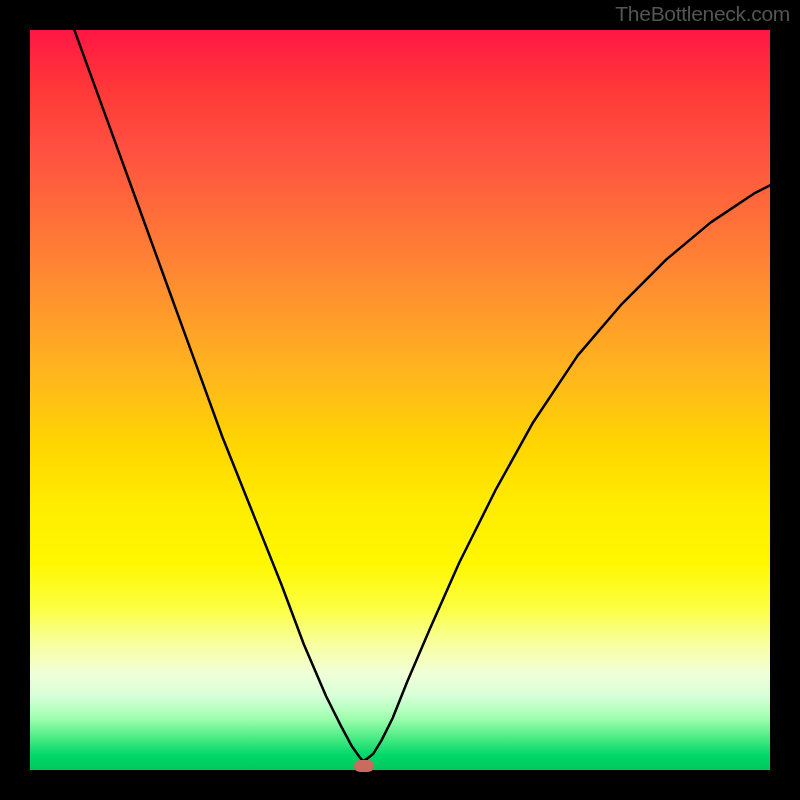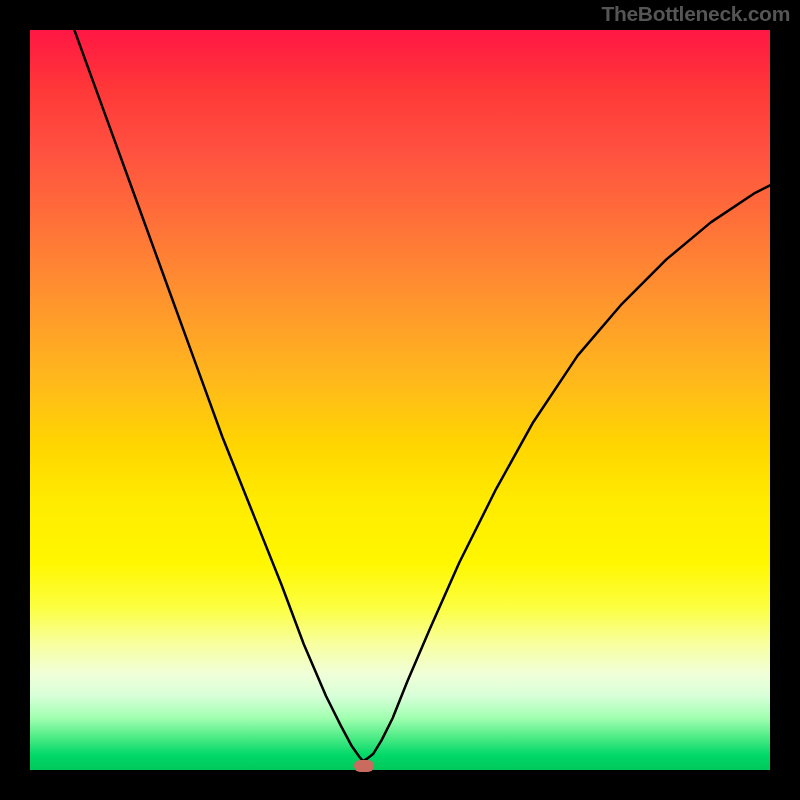--- a/index.html
+++ b/index.html
@@ -10,21 +10,21 @@
     position: relative;
     font-family: Arial, sans-serif;
     overflow: hidden;
   }
   .watermark {
     position: absolute;
     top: 2px;
     right: 10px;
     color: #555;
     font-size: 21px;
-    font-weight: 700;
+    font-weight: 400;
     z-index: 10;
     letter-spacing: -0.3px;
   }
   .outer-frame {
     position: absolute;
     left: 0;
     top: 0;
     width: 800px;
     height: 800px;
     background: #000;

